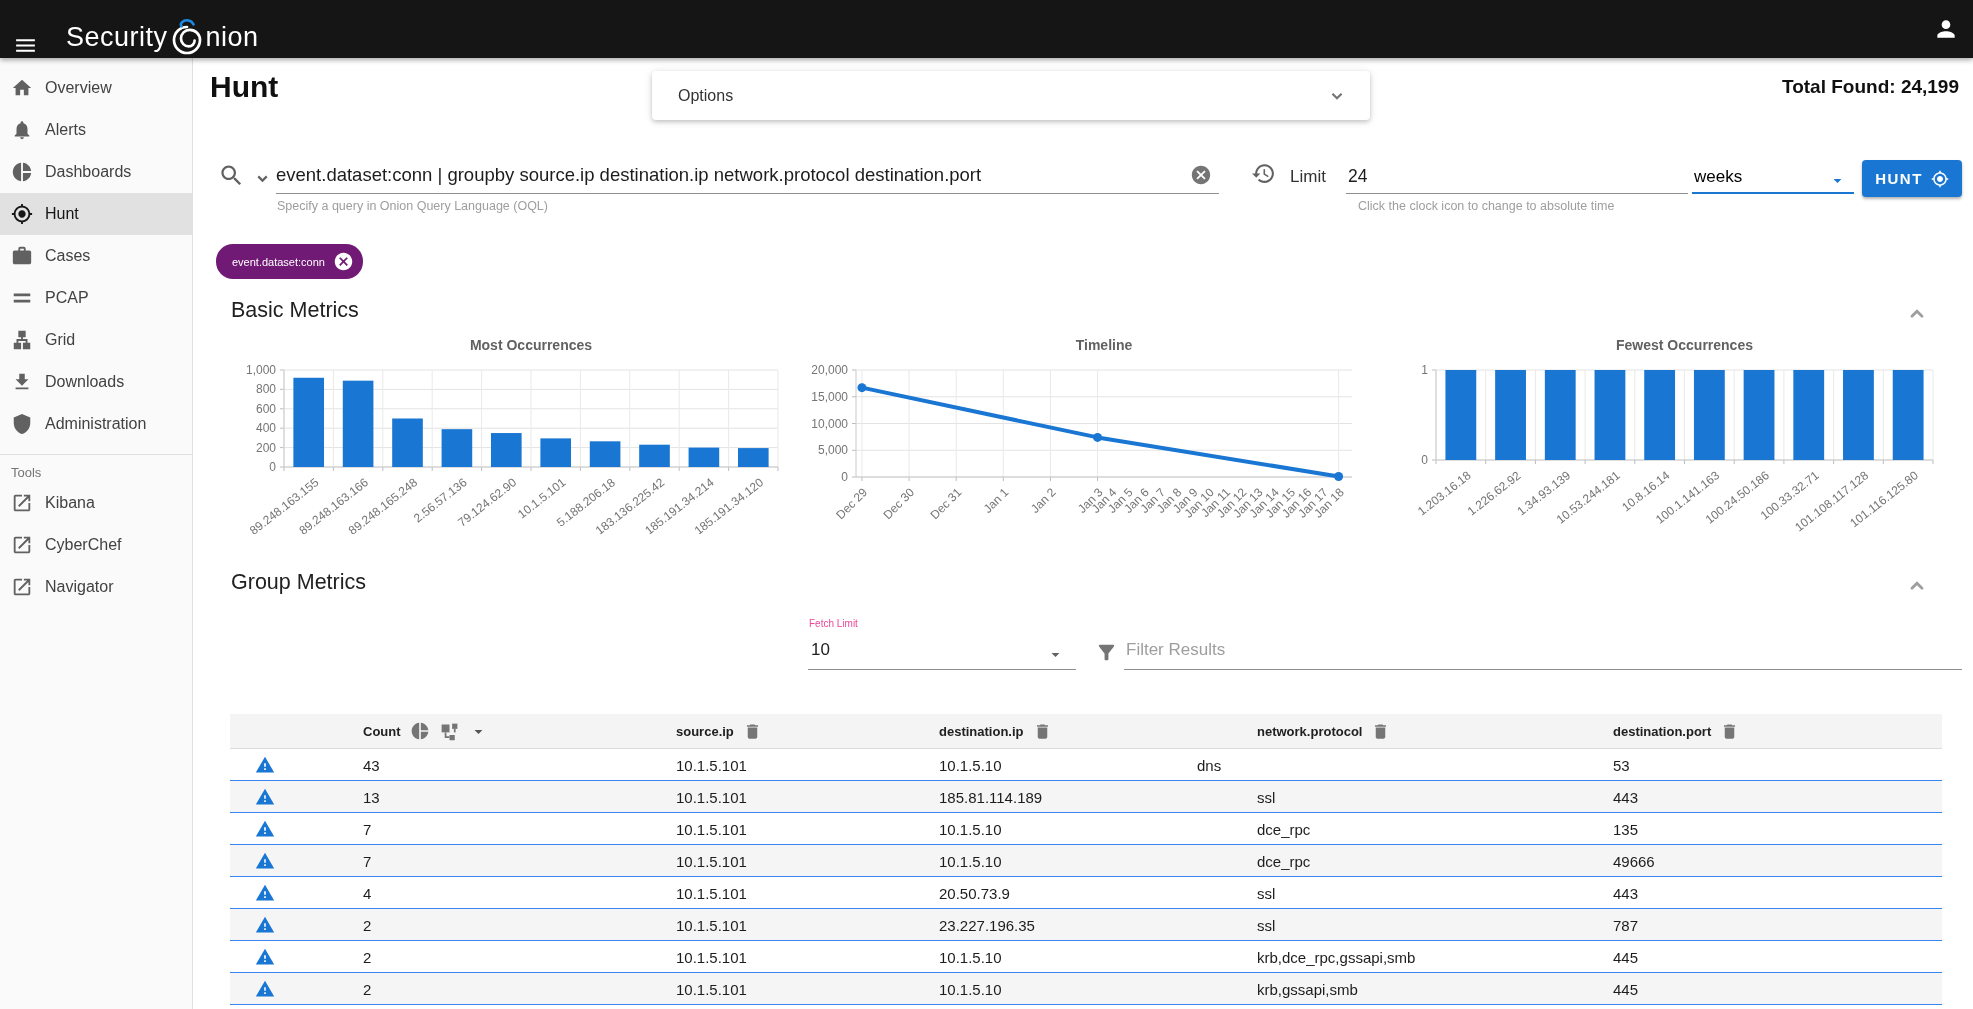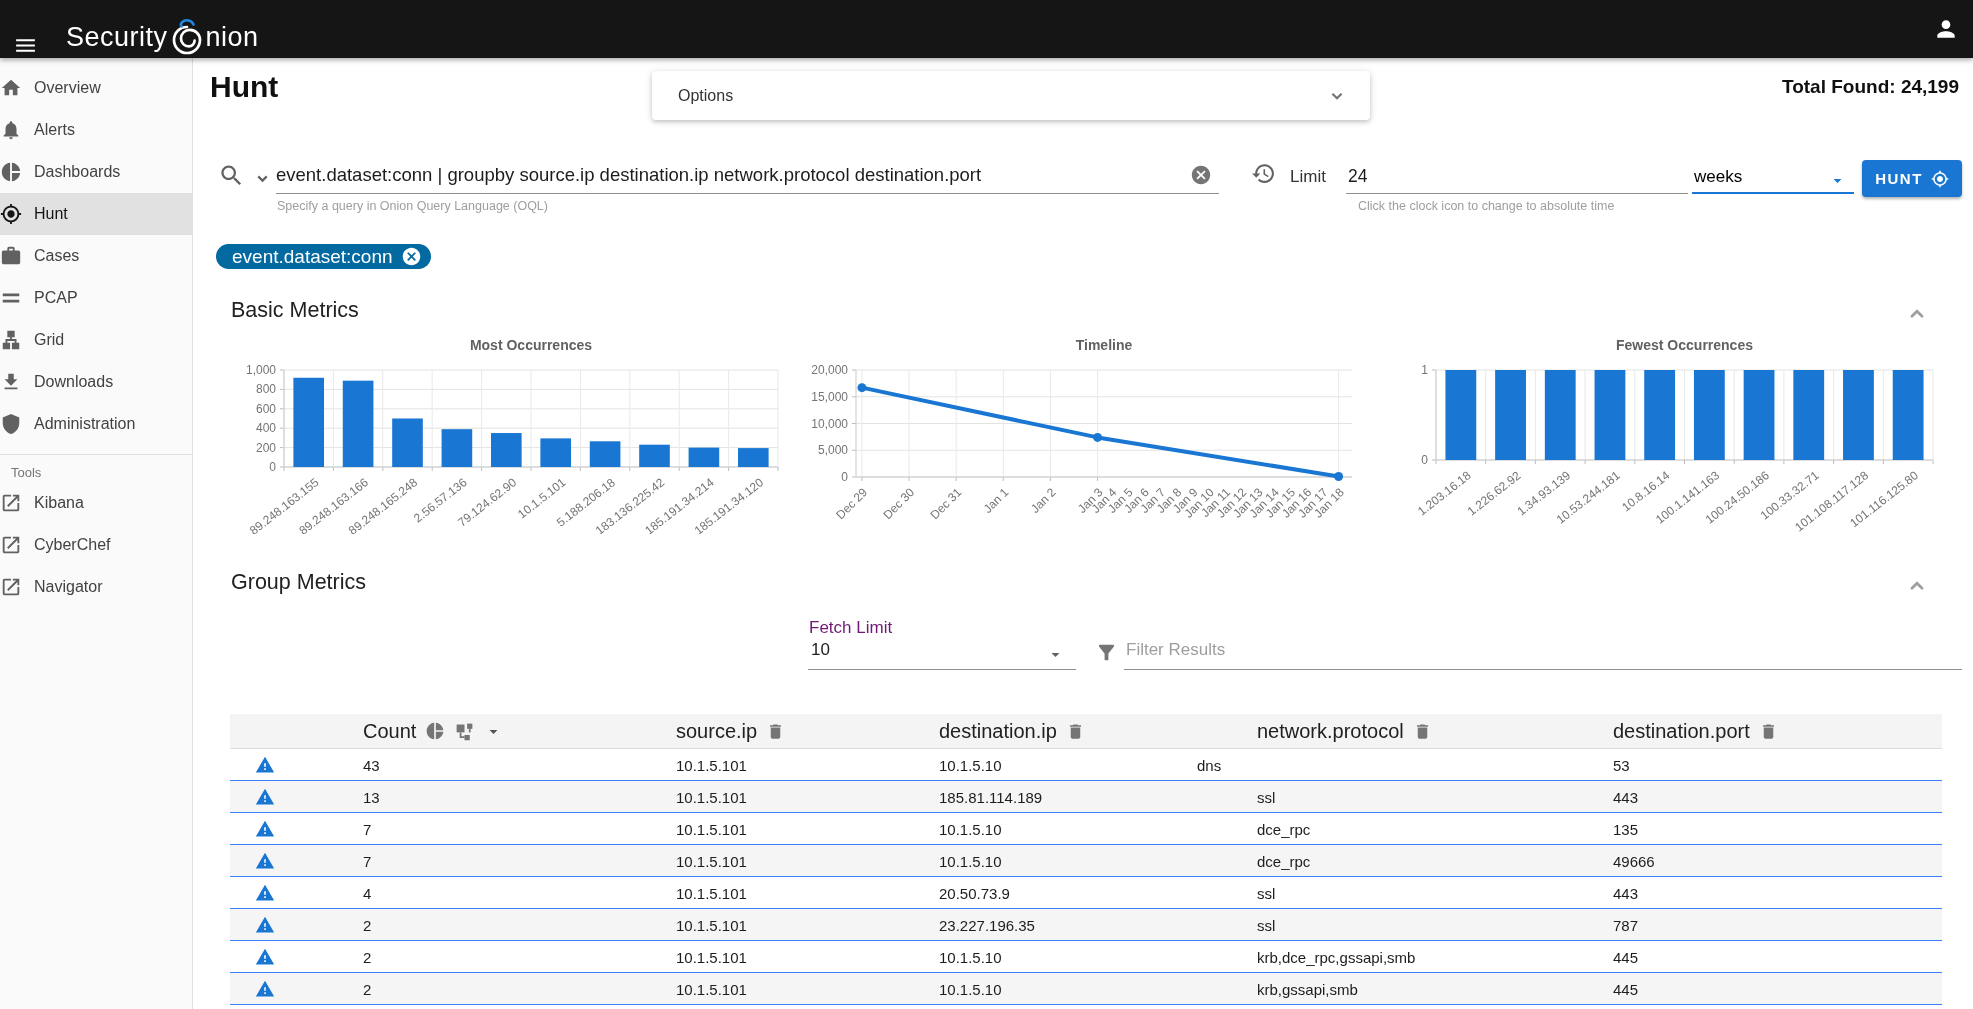--- a/index.html
+++ b/index.html
@@ -9,21 +9,21 @@
   
   #topbar{position:absolute;left:0;top:0;width:100%;height:58px;background:#151515;
           display:flex;align-items:flex-end;z-index:20;box-shadow:0 2px 5px rgba(0,0,0,.35);}
   #hamburger{margin-left:13px;cursor:pointer;}
   #brand{display:flex;align-items:center;color:#fff;font-size:27px;margin-left:28px;letter-spacing:.5px;}
   #brand .spiral{margin:0 1px;transform:translateY(1px);}
   #user-btn{position:absolute;right:14px;top:16px;cursor:pointer;}
   
   #sidebar{position:absolute;left:0;top:58px;width:193px;bottom:0;background:#fafafa;
            border-right:1px solid #e0e0e0;padding-top:9px;box-sizing:border-box;}
-  .side-item{height:42px;display:flex;align-items:center;gap:12px;
+  .side-item{height:42px;display:flex;align-items:center;padding-left:11px;gap:12px;
              color:#424242;font-size:16px;cursor:pointer;white-space:nowrap;}
   .side-item svg{width:22px;height:22px;fill:#616161;flex:0 0 22px;}
   .side-item.selected{background:#e1e1e1;color:#161616;}
   .side-item.selected svg{fill:#161616;}
   .side-divider{border-top:1px solid #e0e0e0;margin-top:9px;}
   .side-tools-label{padding:10px 0 2px 11px;font-size:13px;color:#757575;}
   
   #content{position:absolute;left:194px;top:58px;right:0;bottom:0;background:#fff;}
   #page-title{position:absolute;left:16px;top:12px;font-size:30px;font-weight:700;color:#101010;}
   #options-card{position:absolute;left:458px;top:13px;width:718px;height:49px;background:#fff;
@@ -42,47 +42,47 @@
   #time-input{left:1154px;top:103px;width:330px;height:30px;border:none;outline:none;
               font-size:17.5px;color:#1d1d1d;background:transparent;font-family:inherit;padding:0;}
   #time-underline{left:1152px;top:135px;width:342px;height:1px;background:#8f8f8f;}
   #time-hint{left:1164px;top:141px;font-size:12.5px;color:#9e9e9e;}
   #unit-label{left:1500px;top:109px;font-size:17px;color:#000000;cursor:pointer;}
   #unit-underline{left:1498px;top:134px;width:162px;height:2px;background:#1976d2;}
   #hunt-button{left:1668px;top:102px;width:100px;height:37px;background:#1976d2;border-radius:4px;
                color:#fff;font-size:15px;font-weight:700;letter-spacing:1.5px;display:flex;
                align-items:center;justify-content:center;gap:8px;cursor:pointer;
                box-shadow:0 2px 3px rgba(0,0,0,.3);}
-  #filter-chip{left:22px;top:186px;height:25px;border-radius:17px;background:#0369a1;color:#fff;
-               font-size:19px;display:inline-flex;align-items:center;padding:0 9px 0 16px;
+  #filter-chip{left:22px;top:186px;height:35px;border-radius:17px;background:#701a75;color:#fff;
+               font-size:11px;display:inline-flex;align-items:center;padding:0 9px 0 16px;
                gap:8px;cursor:pointer;}
   .section-title{font-size:21.5px;color:#212121;font-weight:400;}
   #basic-metrics-title{left:37px;top:240px;}
   #basic-collapse{left:1712px;top:245px;cursor:pointer;}
   #group-metrics-title{left:37px;top:512px;}
   #group-collapse{left:1712px;top:517px;cursor:pointer;}
   .chart{position:absolute;}
   #chart-most{left:28px;top:276px;}
   #chart-timeline{left:612px;top:276px;}
   #chart-fewest{left:1216px;top:276px;}
   
-  #fetch-limit-label{left:615px;top:560px;font-size:17px;color:#701a75;}
+  #fetch-limit-label{left:615px;top:560px;font-size:10px;color:#ec4899;}
   #fetch-limit-value{left:617px;top:582px;font-size:17px;color:#212121;cursor:pointer;}
   #fetch-caret{left:852px;top:587px;cursor:pointer;}
   #fetch-underline{left:614px;top:611px;width:268px;height:1px;background:#8f8f8f;}
   #funnel-icon{left:901px;top:583px;}
   #filter-input{left:932px;top:577px;width:710px;height:30px;border:none;outline:none;
                 font-size:17px;color:#15803d;background:transparent;font-family:inherit;padding:0;}
   #filter-input::placeholder{color:#9e9e9e;opacity:1;}
   #filter-underline{left:930px;top:611px;width:838px;height:1px;background:#8f8f8f;}
   
   #table{position:absolute;left:36px;top:656px;width:1712px;}
   #thead{position:relative;height:34px;background:#f4f4f4;border-bottom:1px solid #dcdcdc;}
   .th{position:absolute;top:0;height:34px;display:flex;align-items:center;gap:9px;
-      font-size:20px;font-weight:400;color:#212121;}
+      font-size:13px;font-weight:700;color:#212121;}
   .th svg{cursor:pointer;}
   .tr{position:relative;height:32px;border-bottom:1px solid #3b82f6;box-sizing:border-box;}
   .tr.alt{background:#f5f5f5;}
   .cell{position:absolute;top:50%;transform:translateY(-50%);font-size:15px;color:#1d1d1d;cursor:pointer;}
   .row-warning{position:absolute;left:25px;top:6px;cursor:pointer;}
 </style>
 </head>
 <body>
 
 <div id="topbar">

